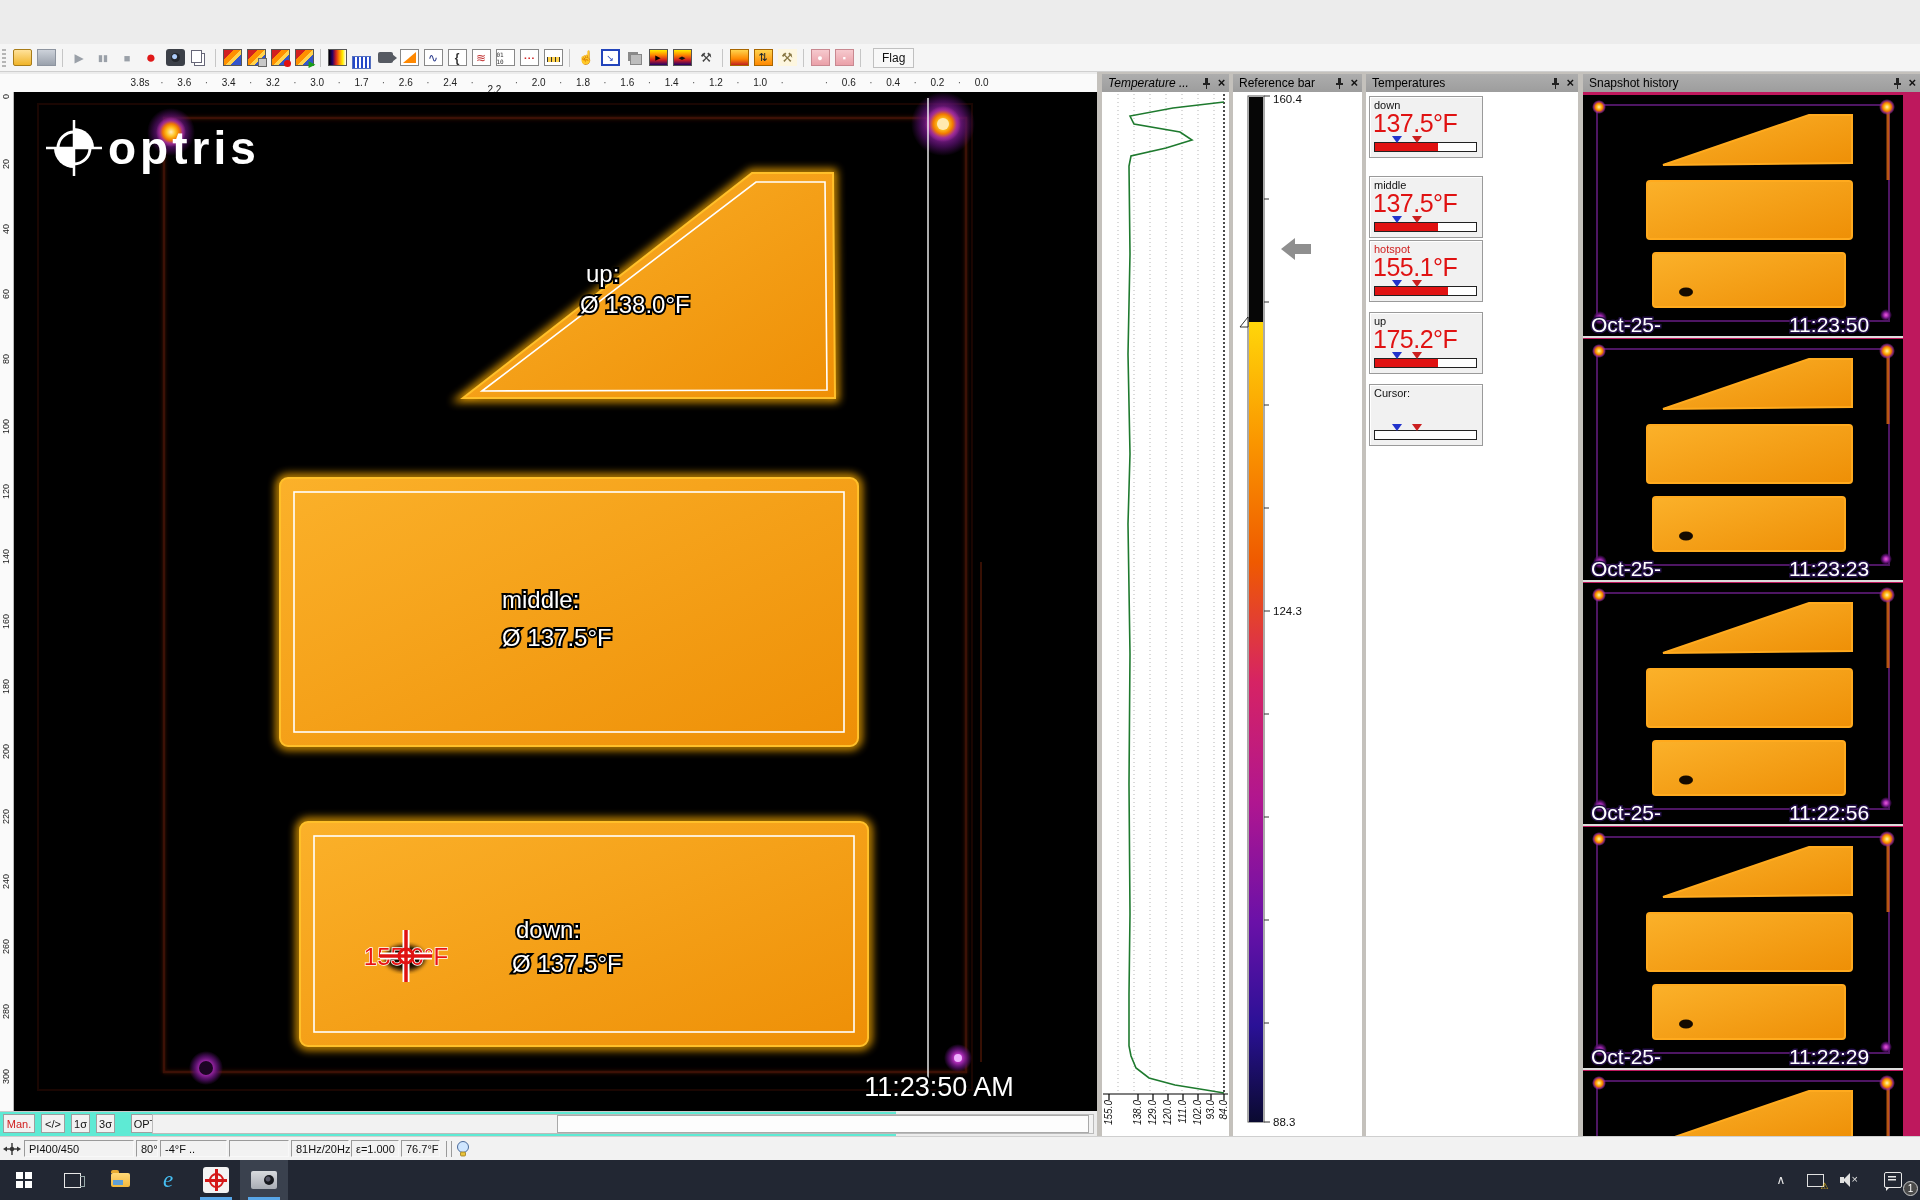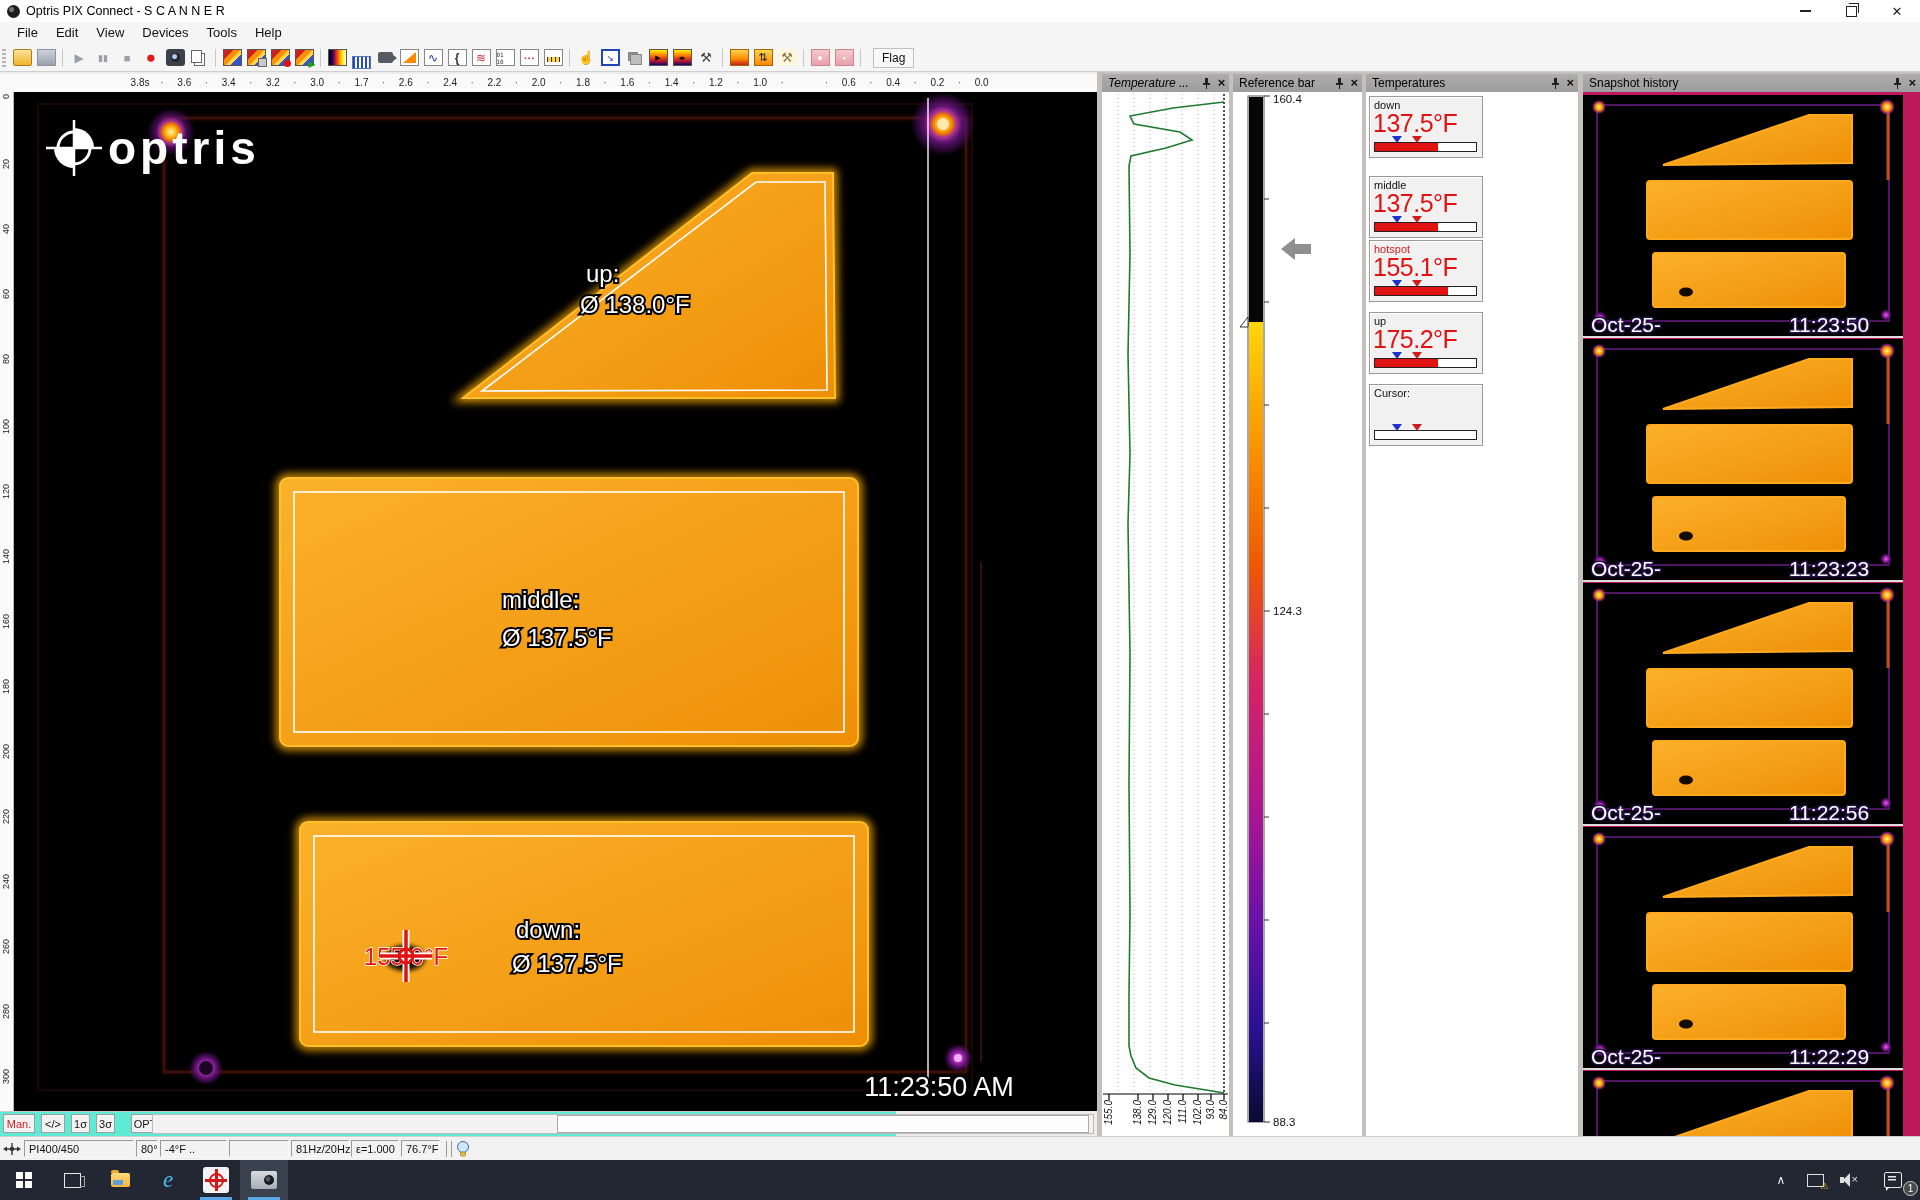--- a/index.html
+++ b/index.html
@@ -189,42 +189,21 @@
         <feGaussianBlur stdDeviation="2"></feGaussianBlur>
       </filter>
     <filter id="fB4">
         <feGaussianBlur stdDeviation="4"></feGaussianBlur>
       </filter>
   </defs>
 </svg>
 
 <div id="app">
 
-  <div class="titlebar">
-    <div class="appicon"></div>
-    <div class="title-text">Optris PIX Connect  - S C A N N E R</div>
-    <div class="winbtns">
-      <div class="wbtn">
-          <div class="ming"></div>
-        </div>
-      <div class="wbtn">
-          <div class="restg"></div>
-        </div>
-      <div class="wbtn">✕</div>
-    </div>
-  </div>
-
-  <div class="menubar">
-      <div class="menu-item">File</div>
-      <div class="menu-item">Edit</div>
-      <div class="menu-item">View</div>
-      <div class="menu-item">Devices</div>
-      <div class="menu-item">Tools</div>
-      <div class="menu-item">Help</div>
-    </div>
+
 
   <div class="toolbar">
     <div class="grip"></div>
     <div id="tb-icons" style="display:flex;align-items:center;">
         <div class="tb-btn">
           <div class="tb-ic i-open"></div>
         </div>
         <div class="tb-btn">
           <div class="tb-ic i-save"></div>
         </div>
@@ -342,21 +321,21 @@
       <span style="left: 272.9px;">3.2</span>
       <span class="dot" style="left: 294.9px;">·</span>
       <span style="left: 317.2px;">3.0</span>
       <span class="dot" style="left: 339.2px;">·</span>
       <span style="left: 361.5px;">1.7</span>
       <span class="dot" style="left: 383.5px;">·</span>
       <span style="left: 405.8px;">2.6</span>
       <span class="dot" style="left: 427.8px;">·</span>
       <span style="left: 450.1px;">2.4</span>
       <span class="dot" style="left: 472.1px;">·</span>
-      <span style="left: 494.4px;">2.2</span>
+      <span style="left: 494.4px; margin-top: 7px;">2.2</span>
       <span class="dot" style="left: 516.4px;">·</span>
       <span style="left: 538.7px;">2.0</span>
       <span class="dot" style="left: 560.7px;">·</span>
       <span style="left: 583px;">1.8</span>
       <span class="dot" style="left: 605px;">·</span>
       <span style="left: 627.3px;">1.6</span>
       <span class="dot" style="left: 649.3px;">·</span>
       <span style="left: 671.6px;">1.4</span>
       <span class="dot" style="left: 693.6px;">·</span>
       <span style="left: 715.9px;">1.2</span>

